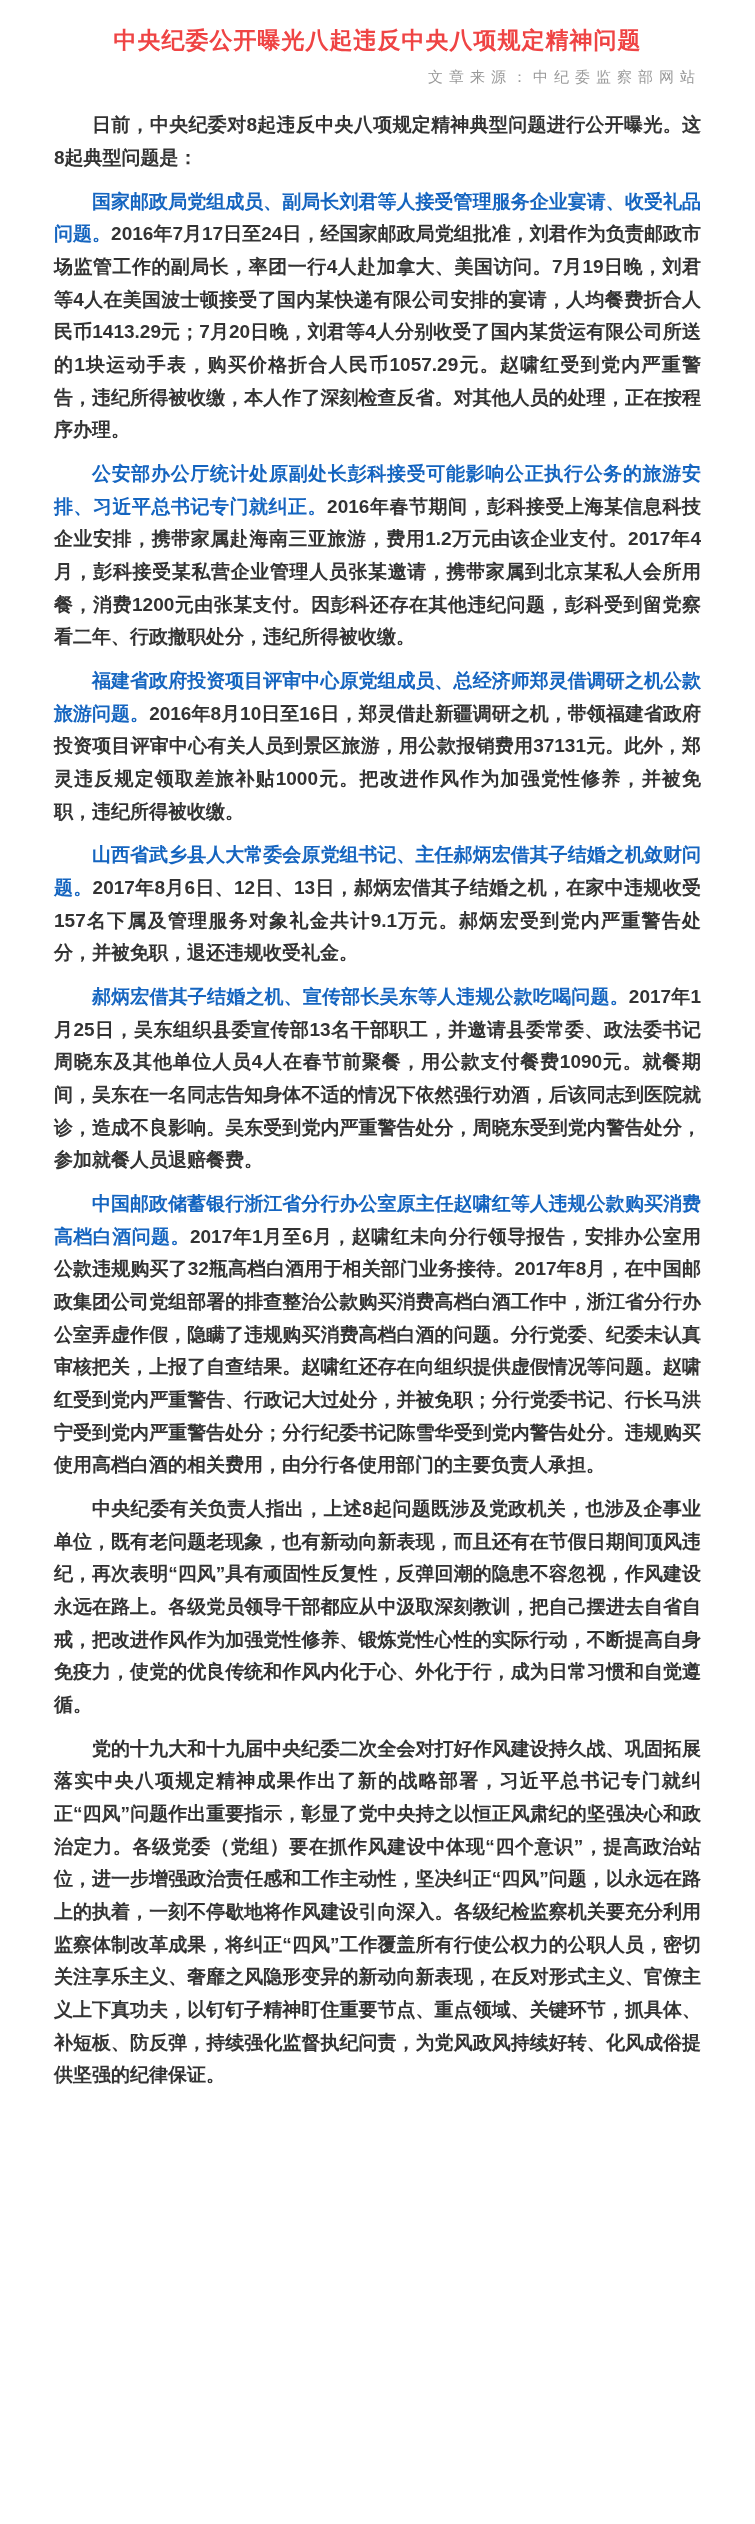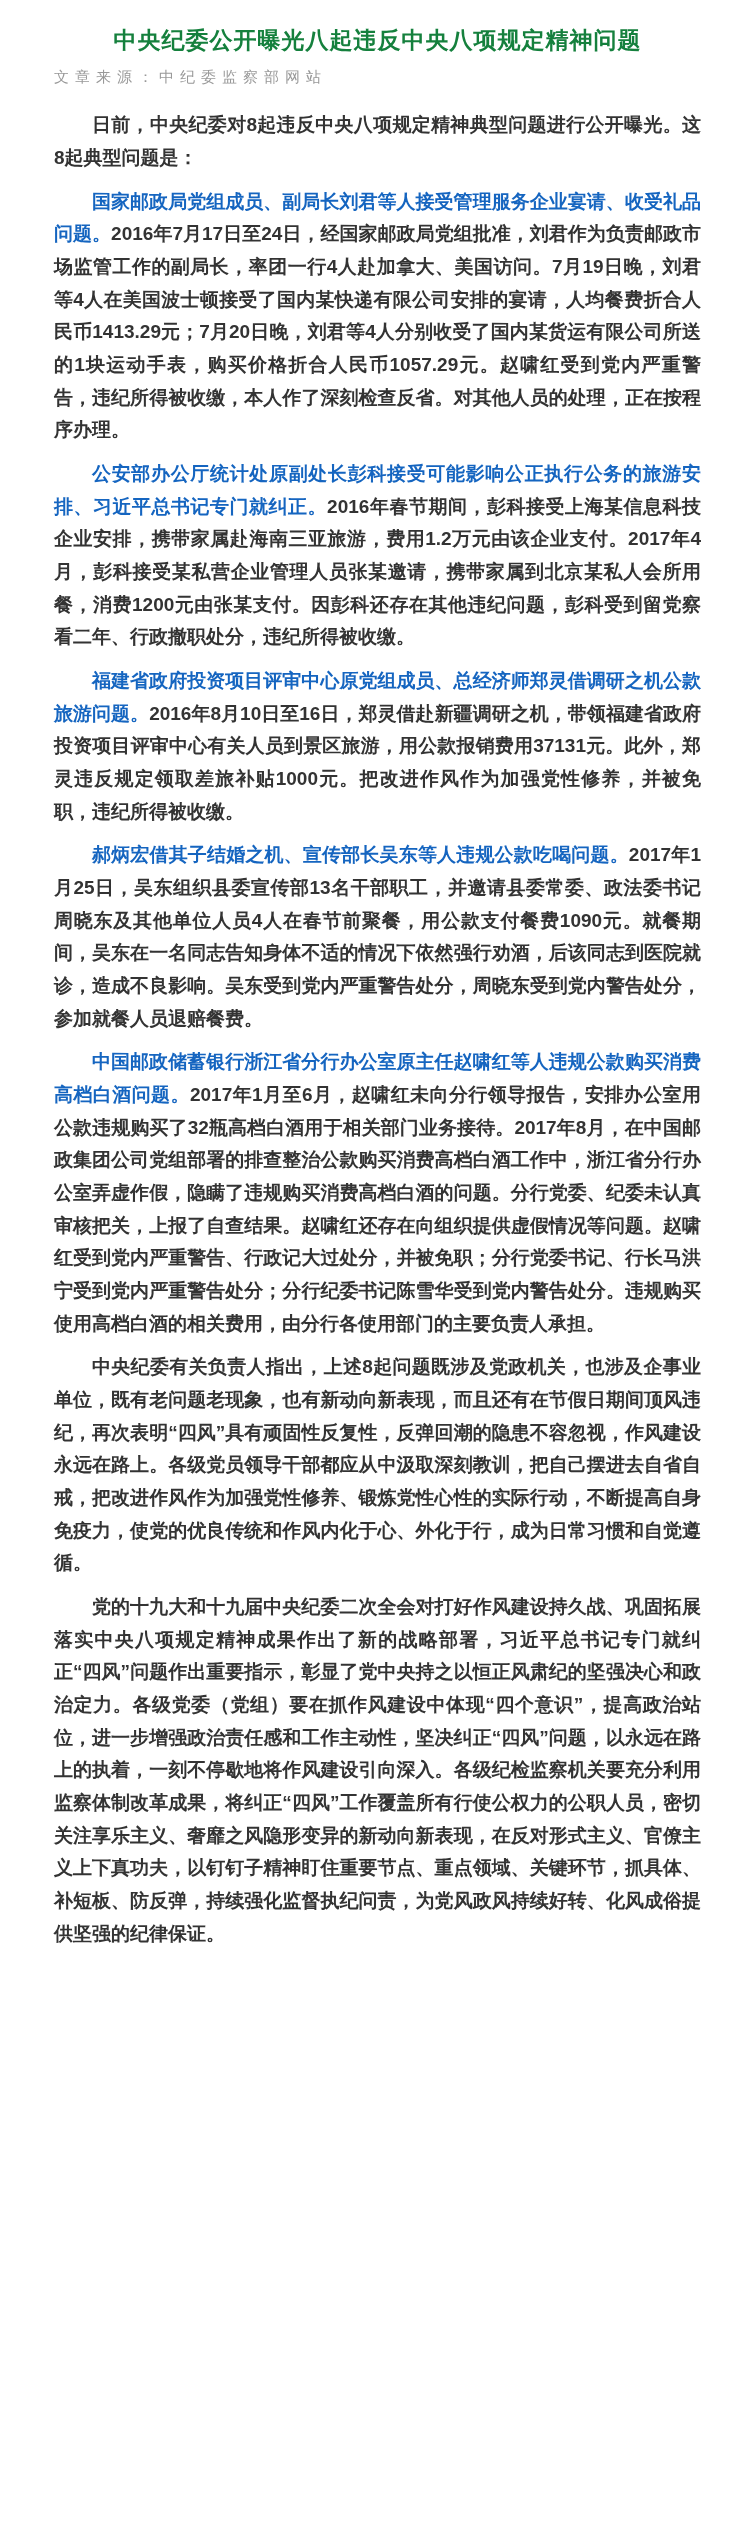--- a/index.html
+++ b/index.html
@@ -12,30 +12,30 @@
     margin: 0 auto;
     box-sizing: border-box;
     padding: 16px 54px 48px 54px;
     background: #ffffff;
     font-family: "Liberation Sans", "DejaVu Sans", sans-serif;
   }
   .article-title {
     font-size: 23px;
     line-height: 1.4;
     font-weight: bold;
-    color: #15803d;
+    color: #ef4444;
     text-align: center;
     margin: 8px 0 12px 0;
     letter-spacing: 1px;
   }
   .article-source {
     font-family: "Liberation Serif", "DejaVu Serif", serif;
     font-size: 15px;
     color: #999999;
-    text-align: left;
+    text-align: right;
     letter-spacing: 6px;
     margin: 0 0 22px 0;
   }
   .article-content p {
     font-size: 19px;
     font-weight: bold;
     color: #333333;
     line-height: 1.72;
     text-align: justify;
     text-indent: 2em;
@@ -59,20 +59,21 @@
 
     <p>日前，中央纪委对8起违反中央八项规定精神典型问题进行公开曝光。这8起典型问题是：</p>
 
     <p><span class="case-lead">国家邮政局党组成员、副局长刘君等人接受管理服务企业宴请、收受礼品问题。</span><span>2016年7月17日至24日，经国家邮政局党组批准，刘君作为负责邮政市场监管工作的副局长，率团一行4人赴加拿大、美国访问。7月19日晚，刘君等4人在美国波士顿接受了国内某快递有限公司安排的宴请，人均餐费折合人民币1413.29元；7月20日晚，刘君等4人分别收受了国内某货运有限公司所送的1块运动手表，购买价格折合人民币1057.29元。赵啸红受到党内严重警告，违纪所得被收缴，本人作了深刻检查反省。对其他人员的处理，正在按程序办理。</span></p>
 
     <p><span class="case-lead">公安部办公厅统计处原副处长彭科接受可能影响公正执行公务的旅游安排、习近平总书记专门就纠正。</span><span>2016年春节期间，彭科接受上海某信息科技企业安排，携带家属赴海南三亚旅游，费用1.2万元由该企业支付。2017年4月，彭科接受某私营企业管理人员张某邀请，携带家属到北京某私人会所用餐，消费1200元由张某支付。因彭科还存在其他违纪问题，彭科受到留党察看二年、行政撤职处分，违纪所得被收缴。</span></p>
 
     <p><span class="case-lead">福建省政府投资项目评审中心原党组成员、总经济师郑灵借调研之机公款旅游问题。</span><span>2016年8月10日至16日，郑灵借赴新疆调研之机，带领福建省政府投资项目评审中心有关人员到景区旅游，用公款报销费用37131元。此外，郑灵违反规定领取差旅补贴1000元。把改进作风作为加强党性修养，并被免职，违纪所得被收缴。</span></p>
 
 
+    <p><span class="case-lead">山西省武乡县人大常委会原党组书记、主任郝炳宏借其子结婚之机敛财问题。</span><span>2017年8月6日、12日、13日，郝炳宏借其子结婚之机，在家中违规收受157名下属及管理服务对象礼金共计9.1万元。郝炳宏受到党内严重警告处分，并被免职，退还违规收受礼金。</span></p>
 
     <p><span class="case-lead">郝炳宏借其子结婚之机、宣传部长吴东等人违规公款吃喝问题。</span><span>2017年1月25日，吴东组织县委宣传部13名干部职工，并邀请县委常委、政法委书记周晓东及其他单位人员4人在春节前聚餐，用公款支付餐费1090元。就餐期间，吴东在一名同志告知身体不适的情况下依然强行劝酒，后该同志到医院就诊，造成不良影响。吴东受到党内严重警告处分，周晓东受到党内警告处分，参加就餐人员退赔餐费。</span></p>
 
     <p><span class="case-lead">中国邮政储蓄银行浙江省分行办公室原主任赵啸红等人违规公款购买消费高档白酒问题。</span><span>2017年1月至6月，赵啸红未向分行领导报告，安排办公室用公款违规购买了32瓶高档白酒用于相关部门业务接待。2017年8月，在中国邮政集团公司党组部署的排查整治公款购买消费高档白酒工作中，浙江省分行办公室弄虚作假，隐瞒了违规购买消费高档白酒的问题。分行党委、纪委未认真审核把关，上报了自查结果。赵啸红还存在向组织提供虚假情况等问题。赵啸红受到党内严重警告、行政记大过处分，并被免职；分行党委书记、行长马洪宁受到党内严重警告处分；分行纪委书记陈雪华受到党内警告处分。违规购买使用高档白酒的相关费用，由分行各使用部门的主要负责人承担。</span></p>
 
 
     <p>中央纪委有关负责人指出，上述8起问题既涉及党政机关，也涉及企事业单位，既有老问题老现象，也有新动向新表现，而且还有在节假日期间顶风违纪，再次表明“四风”具有顽固性反复性，反弹回潮的隐患不容忽视，作风建设永远在路上。各级党员领导干部都应从中汲取深刻教训，把自己摆进去自省自戒，把改进作风作为加强党性修养、锻炼党性心性的实际行动，不断提高自身免疫力，使党的优良传统和作风内化于心、外化于行，成为日常习惯和自觉遵循。</p>
 
     <p>党的十九大和十九届中央纪委二次全会对打好作风建设持久战、巩固拓展落实中央八项规定精神成果作出了新的战略部署，习近平总书记专门就纠正“四风”问题作出重要指示，彰显了党中央持之以恒正风肃纪的坚强决心和政治定力。各级党委（党组）要在抓作风建设中体现“四个意识”，提高政治站位，进一步增强政治责任感和工作主动性，坚决纠正“四风”问题，以永远在路上的执着，一刻不停歇地将作风建设引向深入。各级纪检监察机关要充分利用监察体制改革成果，将纠正“四风”工作覆盖所有行使公权力的公职人员，密切关注享乐主义、奢靡之风隐形变异的新动向新表现，在反对形式主义、官僚主义上下真功夫，以钉钉子精神盯住重要节点、重点领域、关键环节，抓具体、补短板、防反弹，持续强化监督执纪问责，为党风政风持续好转、化风成俗提供坚强的纪律保证。</p>
 

